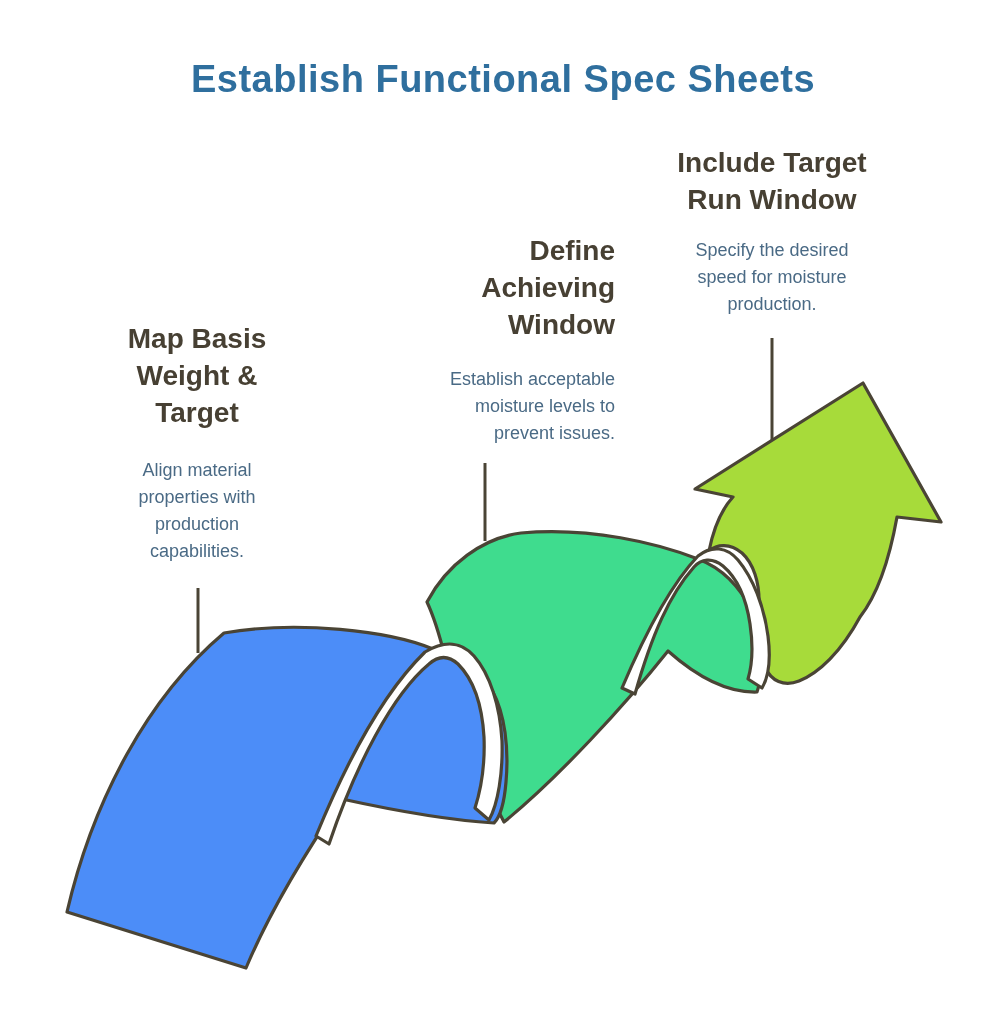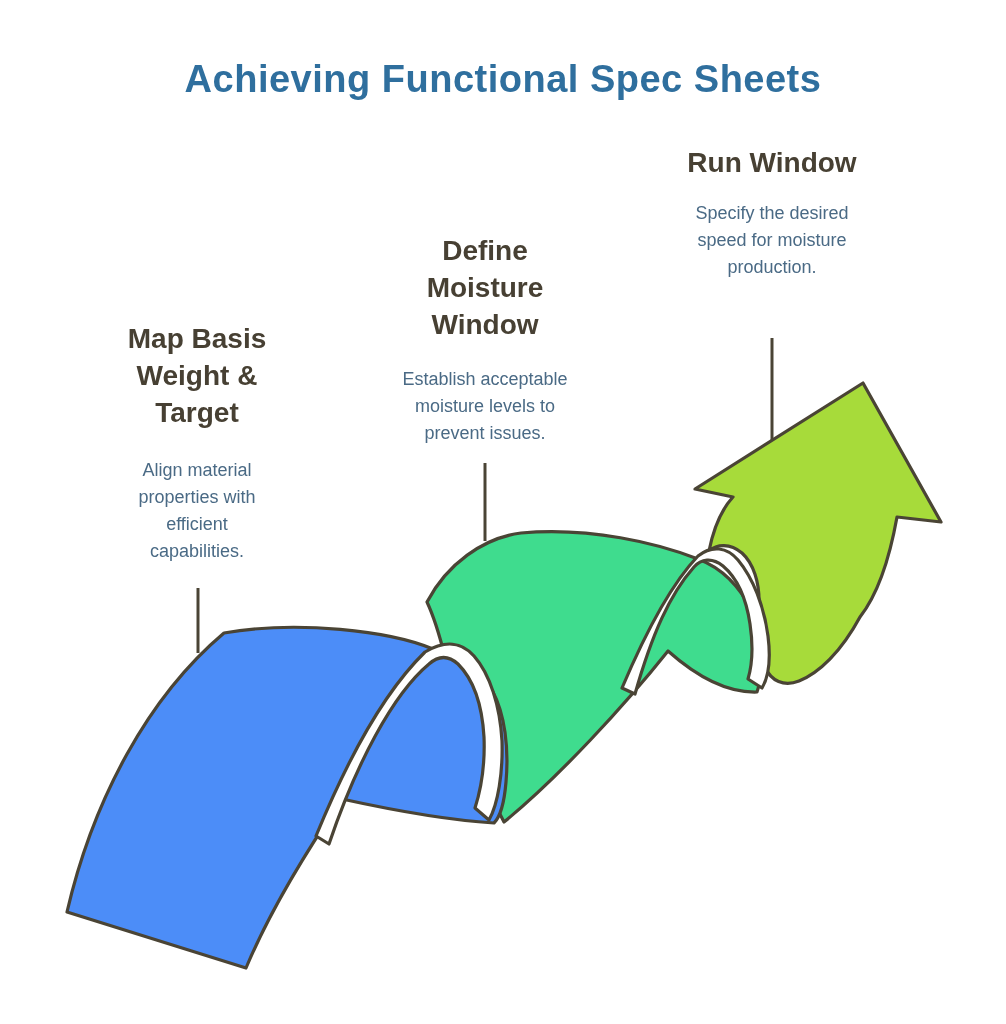--- a/index.html
+++ b/index.html
@@ -66,61 +66,62 @@
   }
   .step p {
     font-size: 18px;
     line-height: 27px;
     color: var(--body);
     font-weight: normal;
   }
   .step .hl, .step .bl { display: block; }
   #step1 { left: 77px;  top: 320px; width: 240px; }
   #step1 p { margin-top: 26px; }
-  #step2 { left: 355px; top: 232px; width: 260px; }
+  #step2 { left: 355px; top: 232px; width: 260px; text-align: right; }
   #step2 p { margin-top: 23px; }
   #step3 { left: 650px; top: 144px; width: 244px; }
   #step3 p { margin-top: 19px; }
 </style>
 </head>
 <body>
 
 <div id="canvas">
 
-  <h1 class="page-title">Achieving Functional Spec Sheets</h1>
+  <h1 class="page-title">Establish Functional Spec Sheets</h1>
 
   <div class="step" id="step1">
     <h2>
       <span class="hl">Map Basis</span>
       <span class="hl">Weight &amp;</span>
       <span class="hl">Target</span>
     </h2>
     <p>
       <span class="bl">Align material</span>
       <span class="bl">properties with</span>
-      <span class="bl">efficient</span>
+      <span class="bl">production</span>
       <span class="bl">capabilities.</span>
     </p>
   </div>
 
   <div class="step" id="step2">
     <h2>
       <span class="hl">Define</span>
-      <span class="hl">Moisture</span>
+      <span class="hl">Achieving</span>
       <span class="hl">Window</span>
     </h2>
     <p>
       <span class="bl">Establish acceptable</span>
       <span class="bl">moisture levels to</span>
       <span class="bl">prevent issues.</span>
     </p>
   </div>
 
   <div class="step" id="step3">
     <h2>
+      <span class="hl">Include Target</span>
       <span class="hl">Run Window</span>
     </h2>
     <p>
       <span class="bl">Specify the desired</span>
       <span class="bl">speed for moisture</span>
       <span class="bl">production.</span>
     </p>
   </div>
 
   <svg id="wave-svg" viewBox="0 0 1006 1024">

